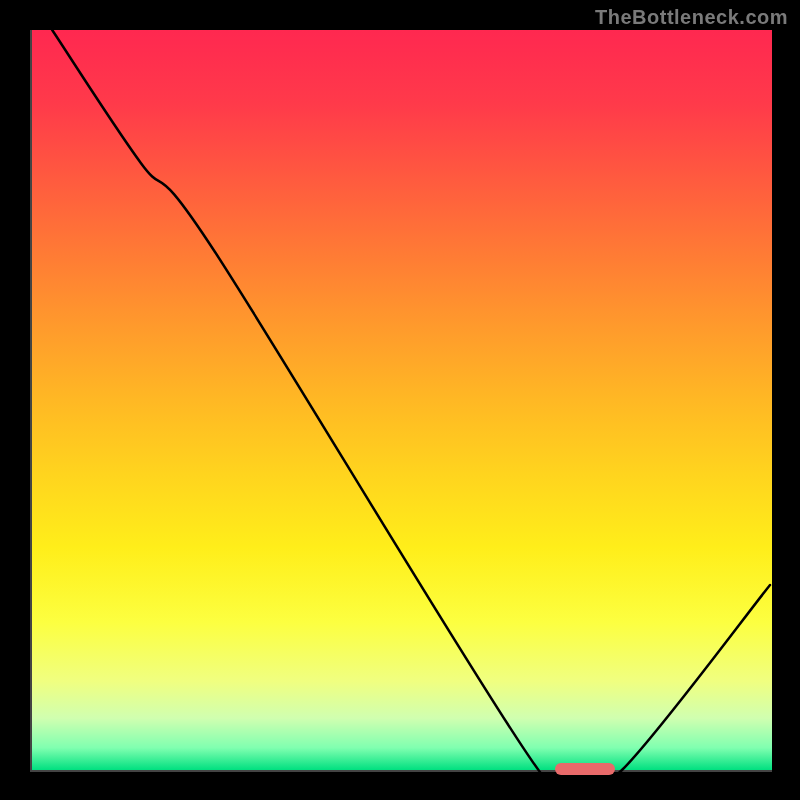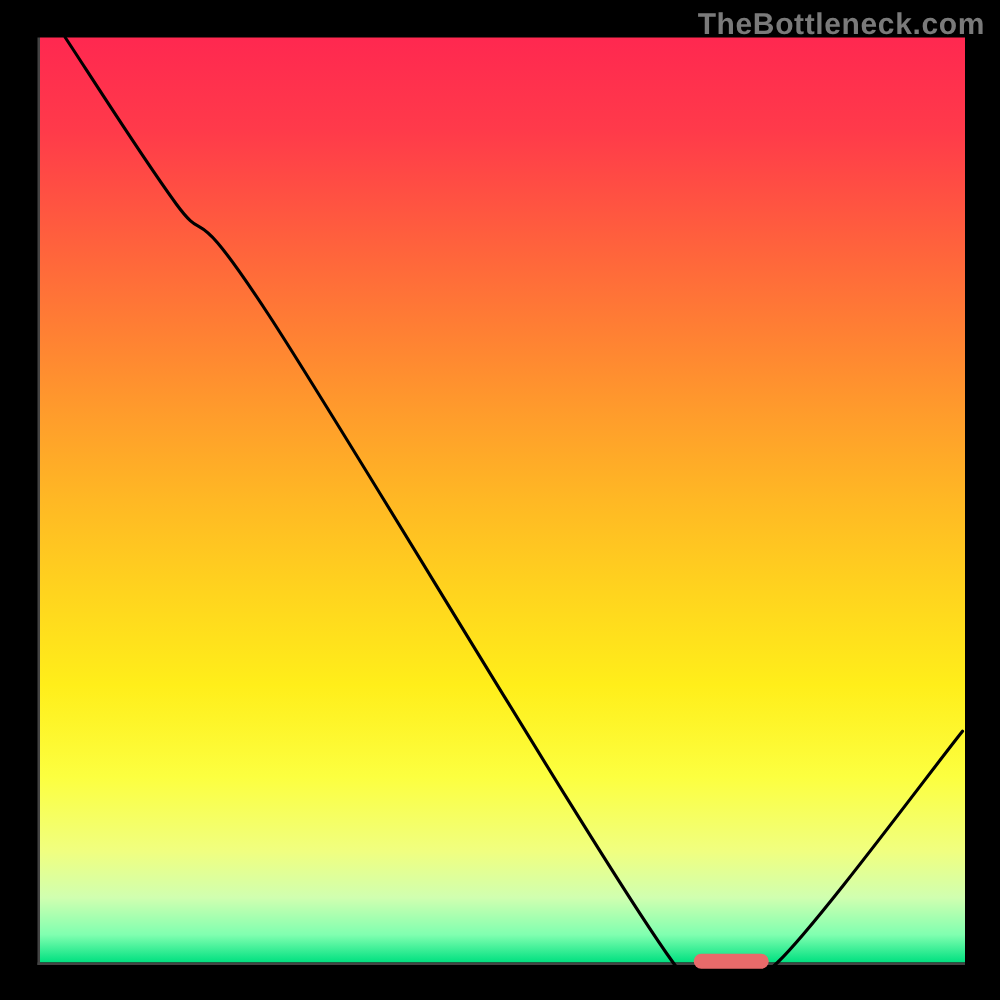--- a/index.html
+++ b/index.html
@@ -38,21 +38,21 @@
   .marker {
     position: absolute;
     background: #e86a6a;
     border-radius: 6px;
   }
   .watermark {
     position: absolute;
     top: 6px;
     right: 12px;
     font-family: Arial, Helvetica, sans-serif;
-    font-size: 24px;
+    font-size: 20px;
     font-weight: bold;
     color: #7a7a7a;
     letter-spacing: 0.5px;
   }
   svg.curve {
     position: absolute;
     left: 0;
     top: 0;
     pointer-events: none;
   }

